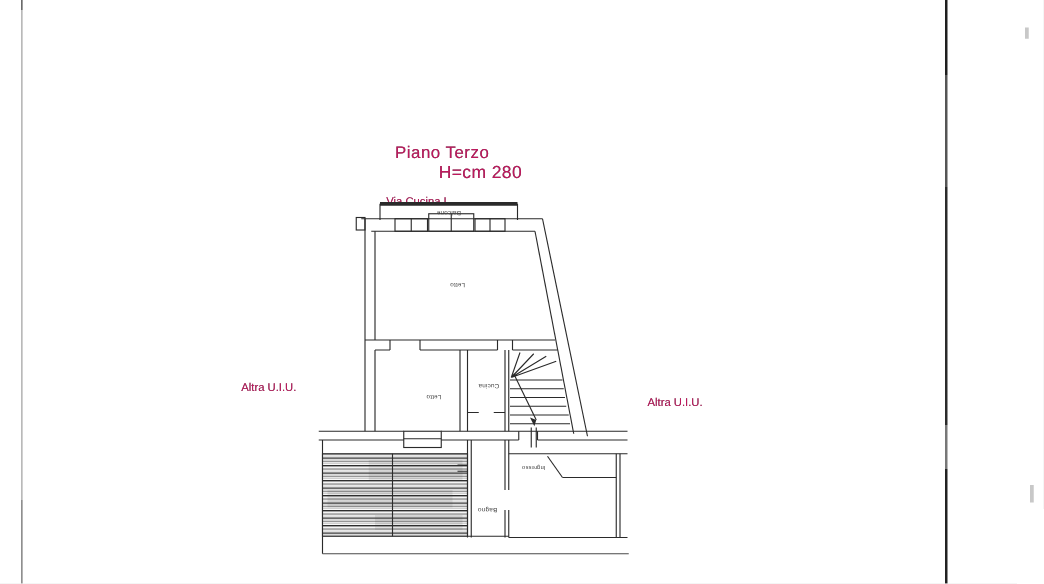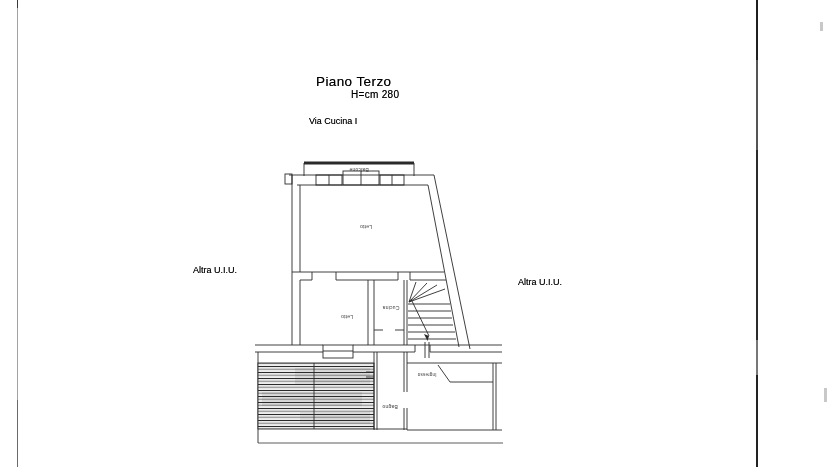--- a/index.html
+++ b/index.html
@@ -4,23 +4,23 @@
 <style>
   html,body{margin:0;padding:0;background:#e8e8e8;}
   .page{
     position:relative;
     width:835px;height:467px;
     background:#ffffff;
     overflow:hidden;
     font-family:"Liberation Sans", sans-serif;
     color:#2e2e2e;
   }
-  .txt{position:absolute;white-space:nowrap;color:#000000;text-shadow:0 0 .4px rgba(40,40,40,.7);}
+  .txt{position:absolute;white-space:nowrap;color:#be185d;text-shadow:0 0 .4px rgba(40,40,40,.7);margin-top:40px;}
   .title{left:316px;top:74px;font-size:13.5px;letter-spacing:.4px;}
-  .subtitle{left:327px;top:89px;font-size:10px;letter-spacing:.3px;padding-left:24px;}
+  .subtitle{left:327px;top:89px;font-size:14px;letter-spacing:.3px;padding-left:24px;}
   .street{left:309px;top:116px;font-size:9px;}
   .unit-left{left:193px;top:265px;font-size:9px;}
   .unit-right{left:518px;top:277px;font-size:9px;}
   .room-label{
     position:absolute;font-size:5px;color:#3a3a3a;
     transform:translate(-50%,-50%) rotate(180deg);
     letter-spacing:.2px;white-space:nowrap;
   }
   .edge-left{
     position:absolute;left:17px;top:0;width:1px;height:467px;

